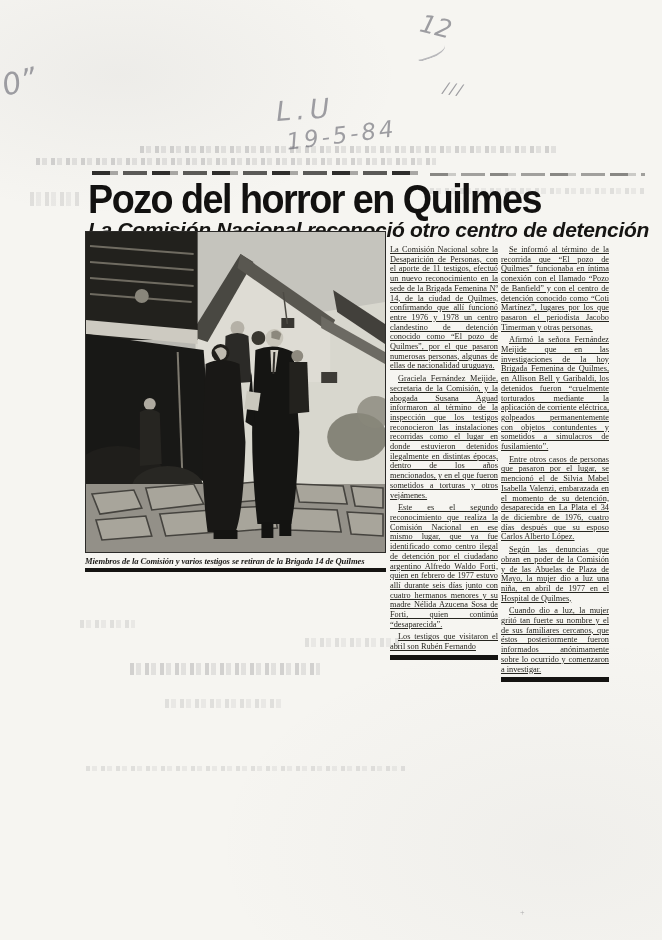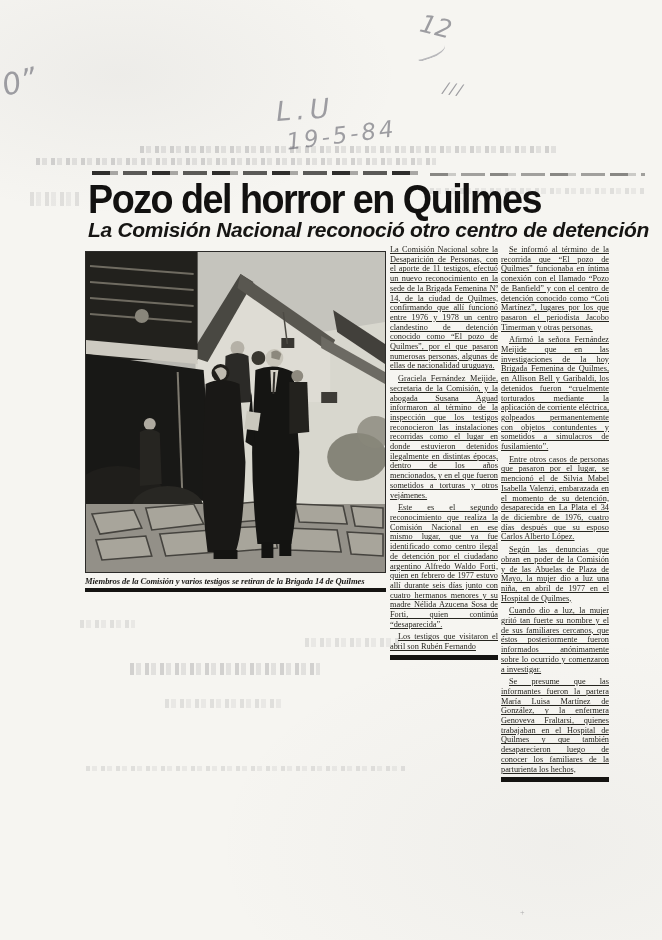--- a/index.html
+++ b/index.html
@@ -71,21 +71,21 @@
   .subhead {
     position:absolute; left:88px; top:218px; width:430px;
     font-family:"Liberation Sans", sans-serif;
     font-weight:bold; font-style:italic;
     font-size:21px; letter-spacing:-0.3px;
     color:#161513;
     white-space:nowrap;
   }
 
   
-  .photo-wrap { position:absolute; left:85px; top:251px; width:301px; }
+  .photo-wrap { position:absolute; left:85px; top:231px; width:301px; }
   .photo {
     width:301px; height:322px;
     border:1px solid #2c2b29;
     display:block;
     background:#b9b8b3;
   }
   .caption {
     margin-top:3px;
     font-family:"Liberation Serif", serif;
     font-weight:bold; font-style:italic;
@@ -222,21 +222,20 @@
   <p>Los testigos que visitaron el abril son Rubén Fernando</p>
   <div class="end-bar"></div>
 </div>
 
 <div class="col col-2">
   <p>Se informó al término de la recorrida que “El pozo de Quilmes” funcionaba en íntima conexión con el llamado “Pozo de Banfield” y con el centro de detención conocido como “Coti Martínez”, lugares por los que pasaron el periodista Jacobo Timerman y otras personas.</p>
   <p>Afirmó la señora Fernández Meijide que en las investigaciones de la hoy Brigada Femenina de Quilmes, en Allison Bell y Garibaldi, los detenidos fueron “cruelmente torturados mediante la aplicación de corriente eléctrica, golpeados permanentemente con objetos contundentes y sometidos a simulacros de fusilamiento”.</p>
   <p>Entre otros casos de personas que pasaron por el lugar, se mencionó el de Silvia Mabel Isabella Valenzi, embarazada en el momento de su detención, desaparecida en La Plata el 34 de diciembre de 1976, cuatro días después que su esposo Carlos Alberto López.</p>
   <p>Según las denuncias que obran en poder de la Comisión y de las Abuelas de Plaza de Mayo, la mujer dio a luz una niña, en abril de 1977 en el Hospital de Quilmes,</p>
   <p>Cuando dio a luz, la mujer gritó tan fuerte su nombre y el de sus familiares cercanos, que éstos posteriormente fueron informados anónimamente sobre lo ocurrido y comenzaron a investigar.</p>
-  <p>Se presume que las informantes fueron la partera María Luisa Martínez de González, y la enfermera Genoveva Fraltarsi, quienes trabajaban en el Hospital de Quilmes y que también desaparecieron luego de conocer los familiares de la parturienta los hechos,</p>
   <div class="end-bar"></div>
 </div>
 
 <div class="smudge vlight" style="left:80px;top:620px;width:55px;height:8px;"></div>
 <div class="smudge vlight" style="left:305px;top:638px;width:95px;height:9px;"></div>
 <div class="smudge light" style="left:130px;top:663px;width:190px;height:12px;"></div>
 <div class="smudge vlight" style="left:165px;top:699px;width:120px;height:9px;"></div>
 <div class="smudge vlight" style="left:86px;top:766px;width:320px;height:5px;"></div>
 
 <div class="footer-mark">+</div>

